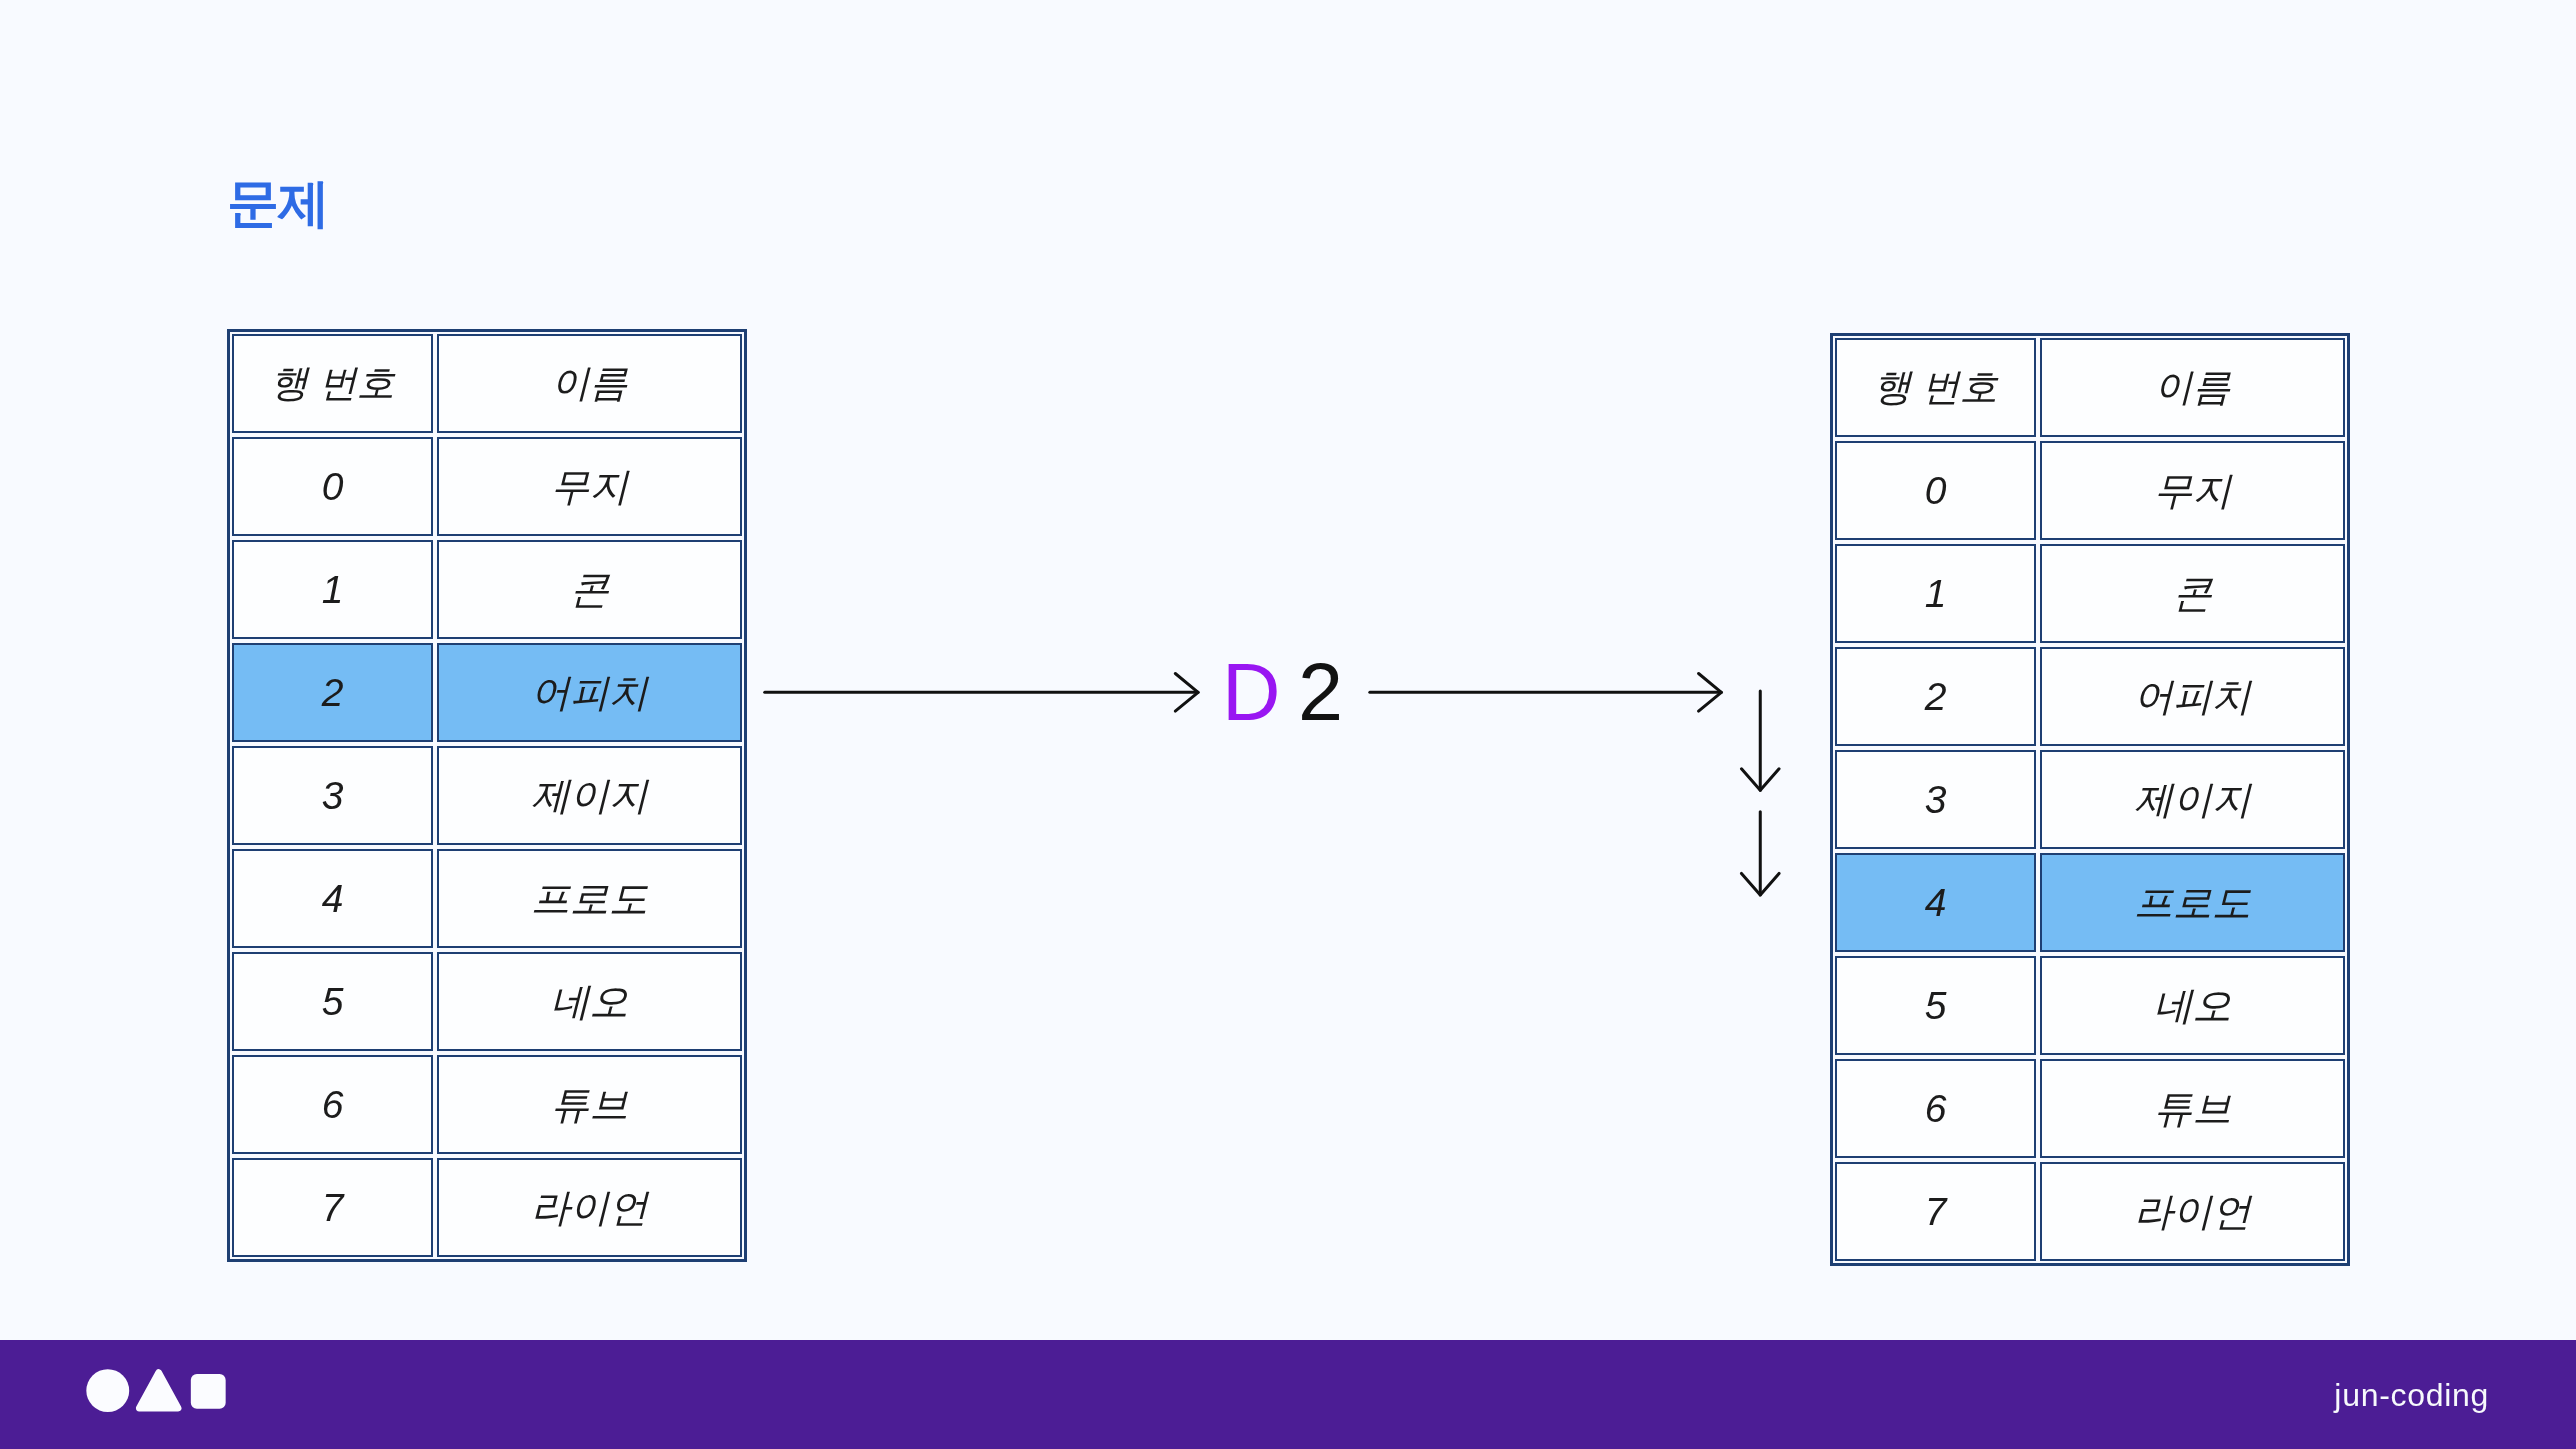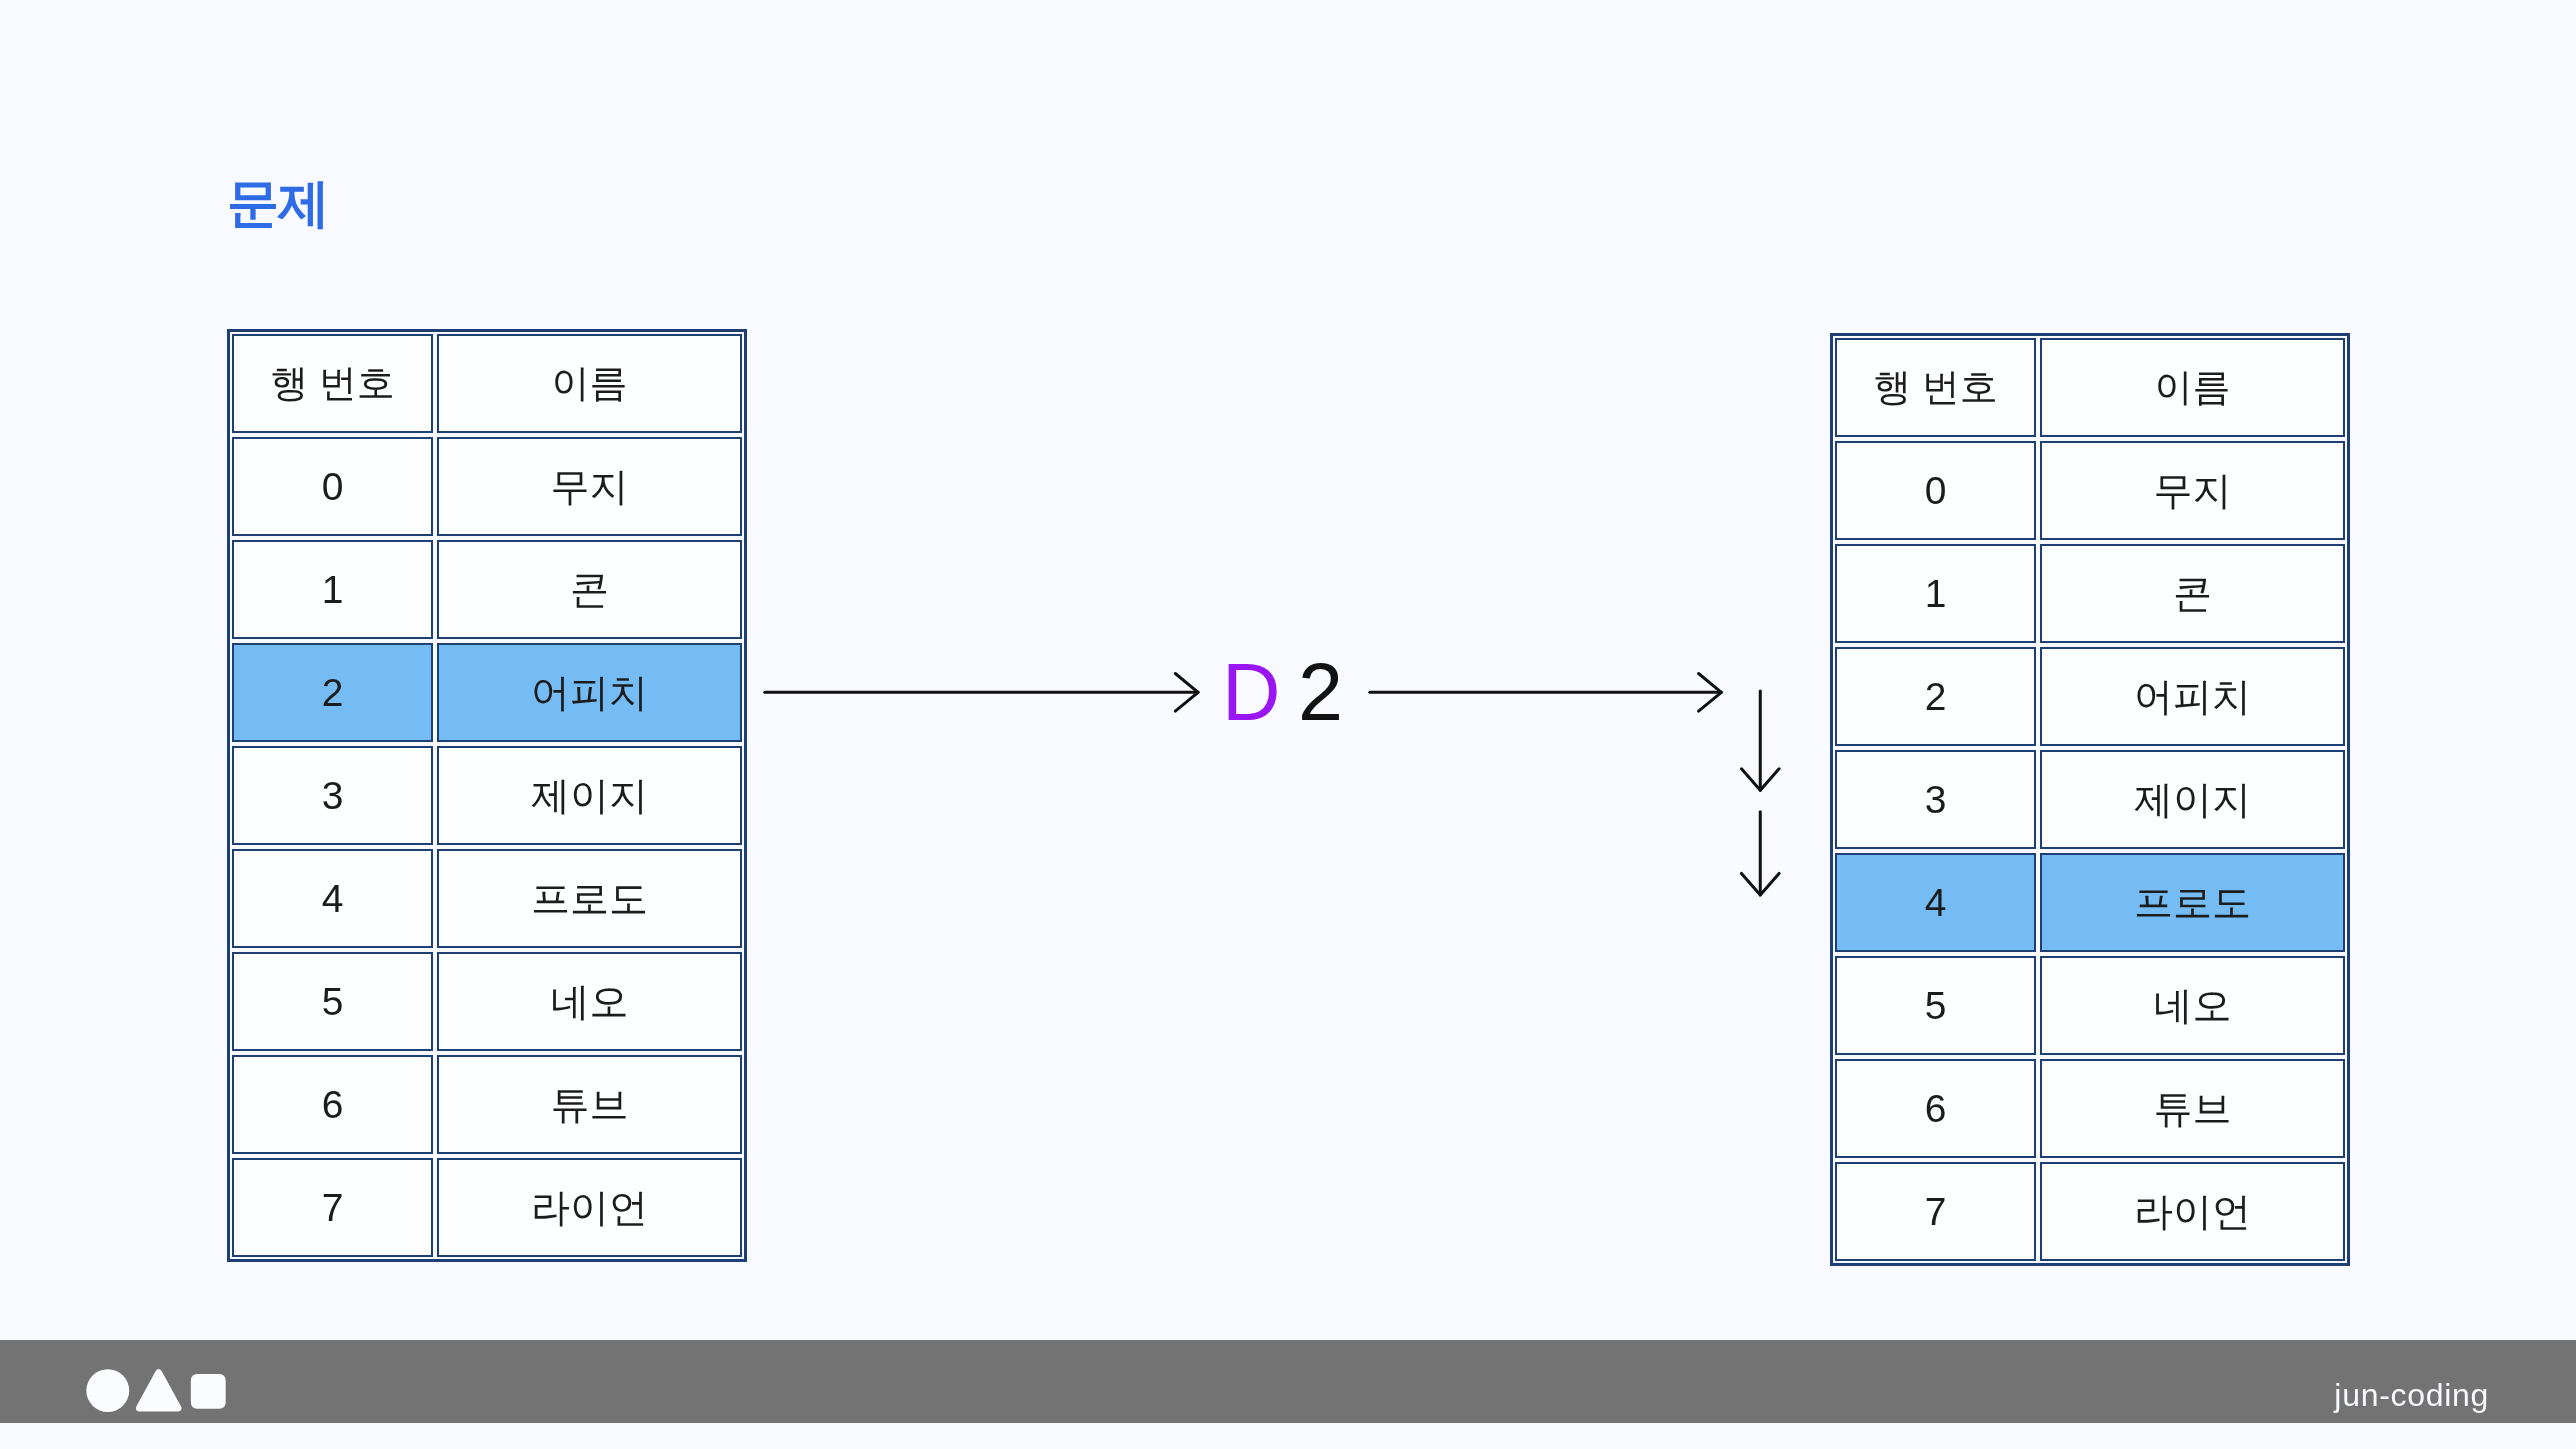--- a/index.html
+++ b/index.html
@@ -20,20 +20,21 @@
 
   .data-table {
     position:absolute;
     display:grid;
     grid-template-columns:201px 305px;
     grid-auto-rows:99px;
     gap:4px;
     padding:2px;
     border:3.4px solid #1E3F73;
     background:#F8FAFF;
+    font-style:italic;
   }
   .data-table .cell {
     border:2.7px solid #1E3F73;
     background:#FDFEFF;
     display:flex; align-items:center; justify-content:center;
     font-size:39px; color:#1C1C1C;
   }
   .data-table .cell.header { font-size:38px; }
   .data-table .cell.hl { background:#75BCF4; }
 
@@ -47,22 +48,22 @@
 
   .op-label {
     position:absolute; left:1222px; top:639px; height:107px;
     display:flex; align-items:center; gap:17.4px;
     font-size:81px; font-weight:400;
   }
   .op-letter { color:#9916F2; }
   .op-arg    { color:#121212; }
 
   .footer {
-    position:absolute; left:0; top:1340px; width:2576px; height:83px;
-    background:#737373;
+    position:absolute; left:0; top:1340px; width:2576px; height:109px;
+    background:#4c1d95;
   }
   .footer-logo { position:absolute; left:85px; top:27px; }
   .footer-brand {
     position:absolute; right:87px; top:35px;
     font-size:32px; line-height:40px; color:#F7F9FC;
     letter-spacing:0.7px;
   }
 </style>
 </head>
 <body>

